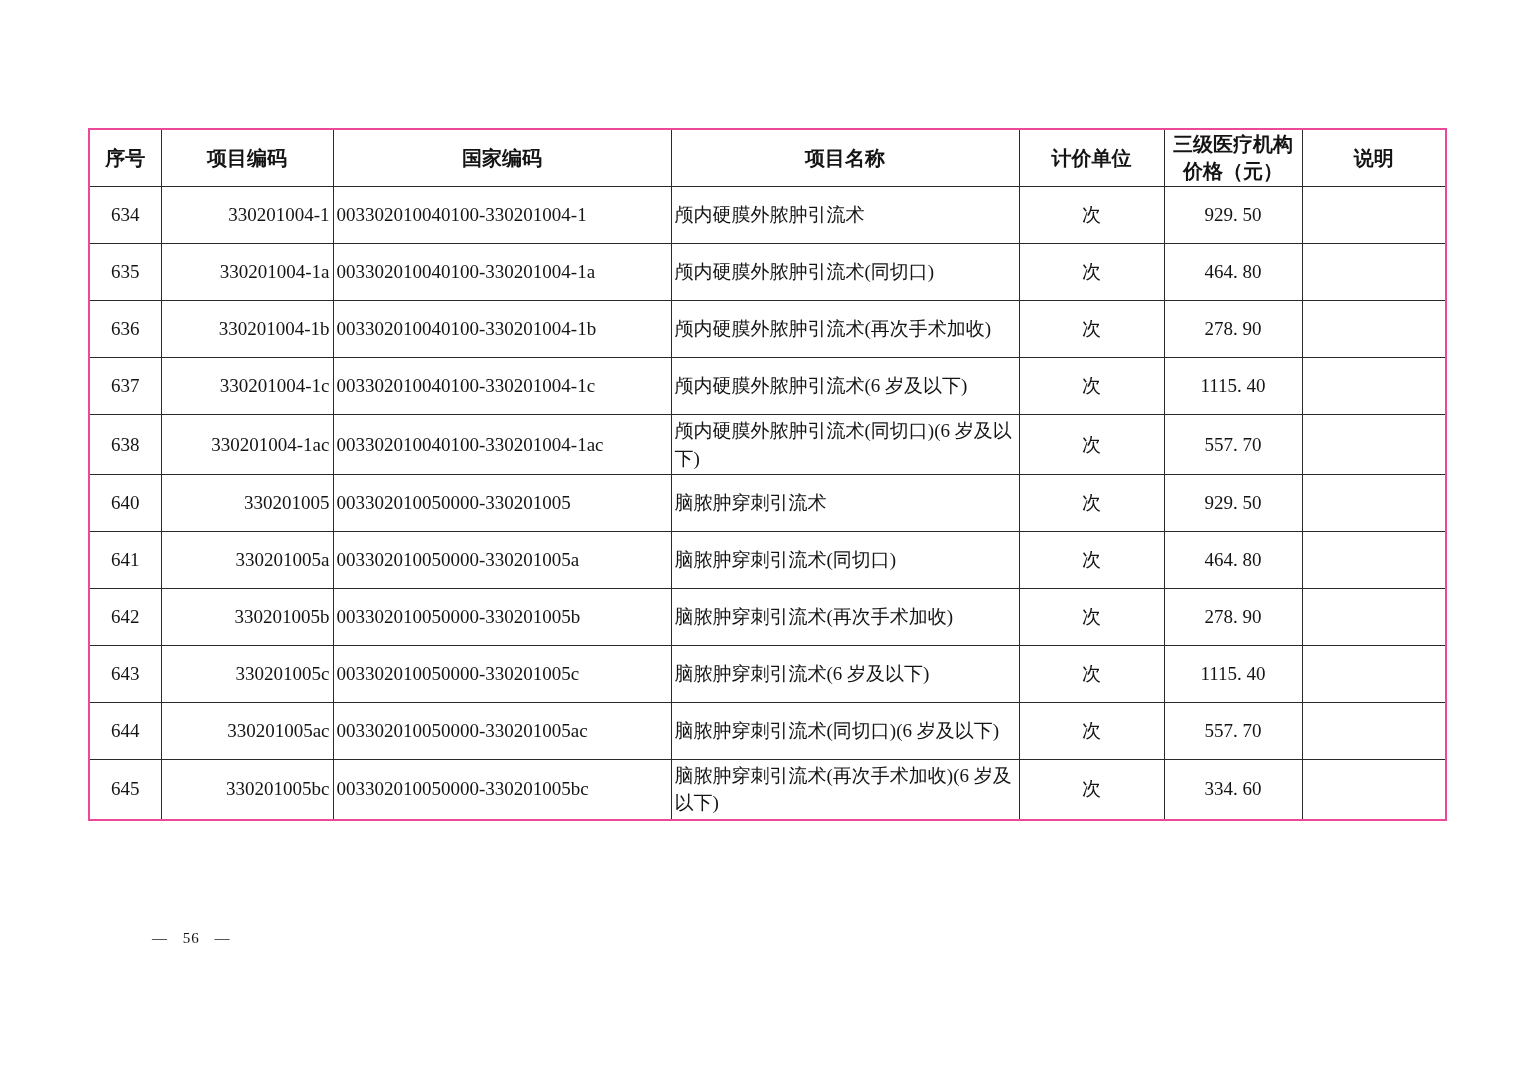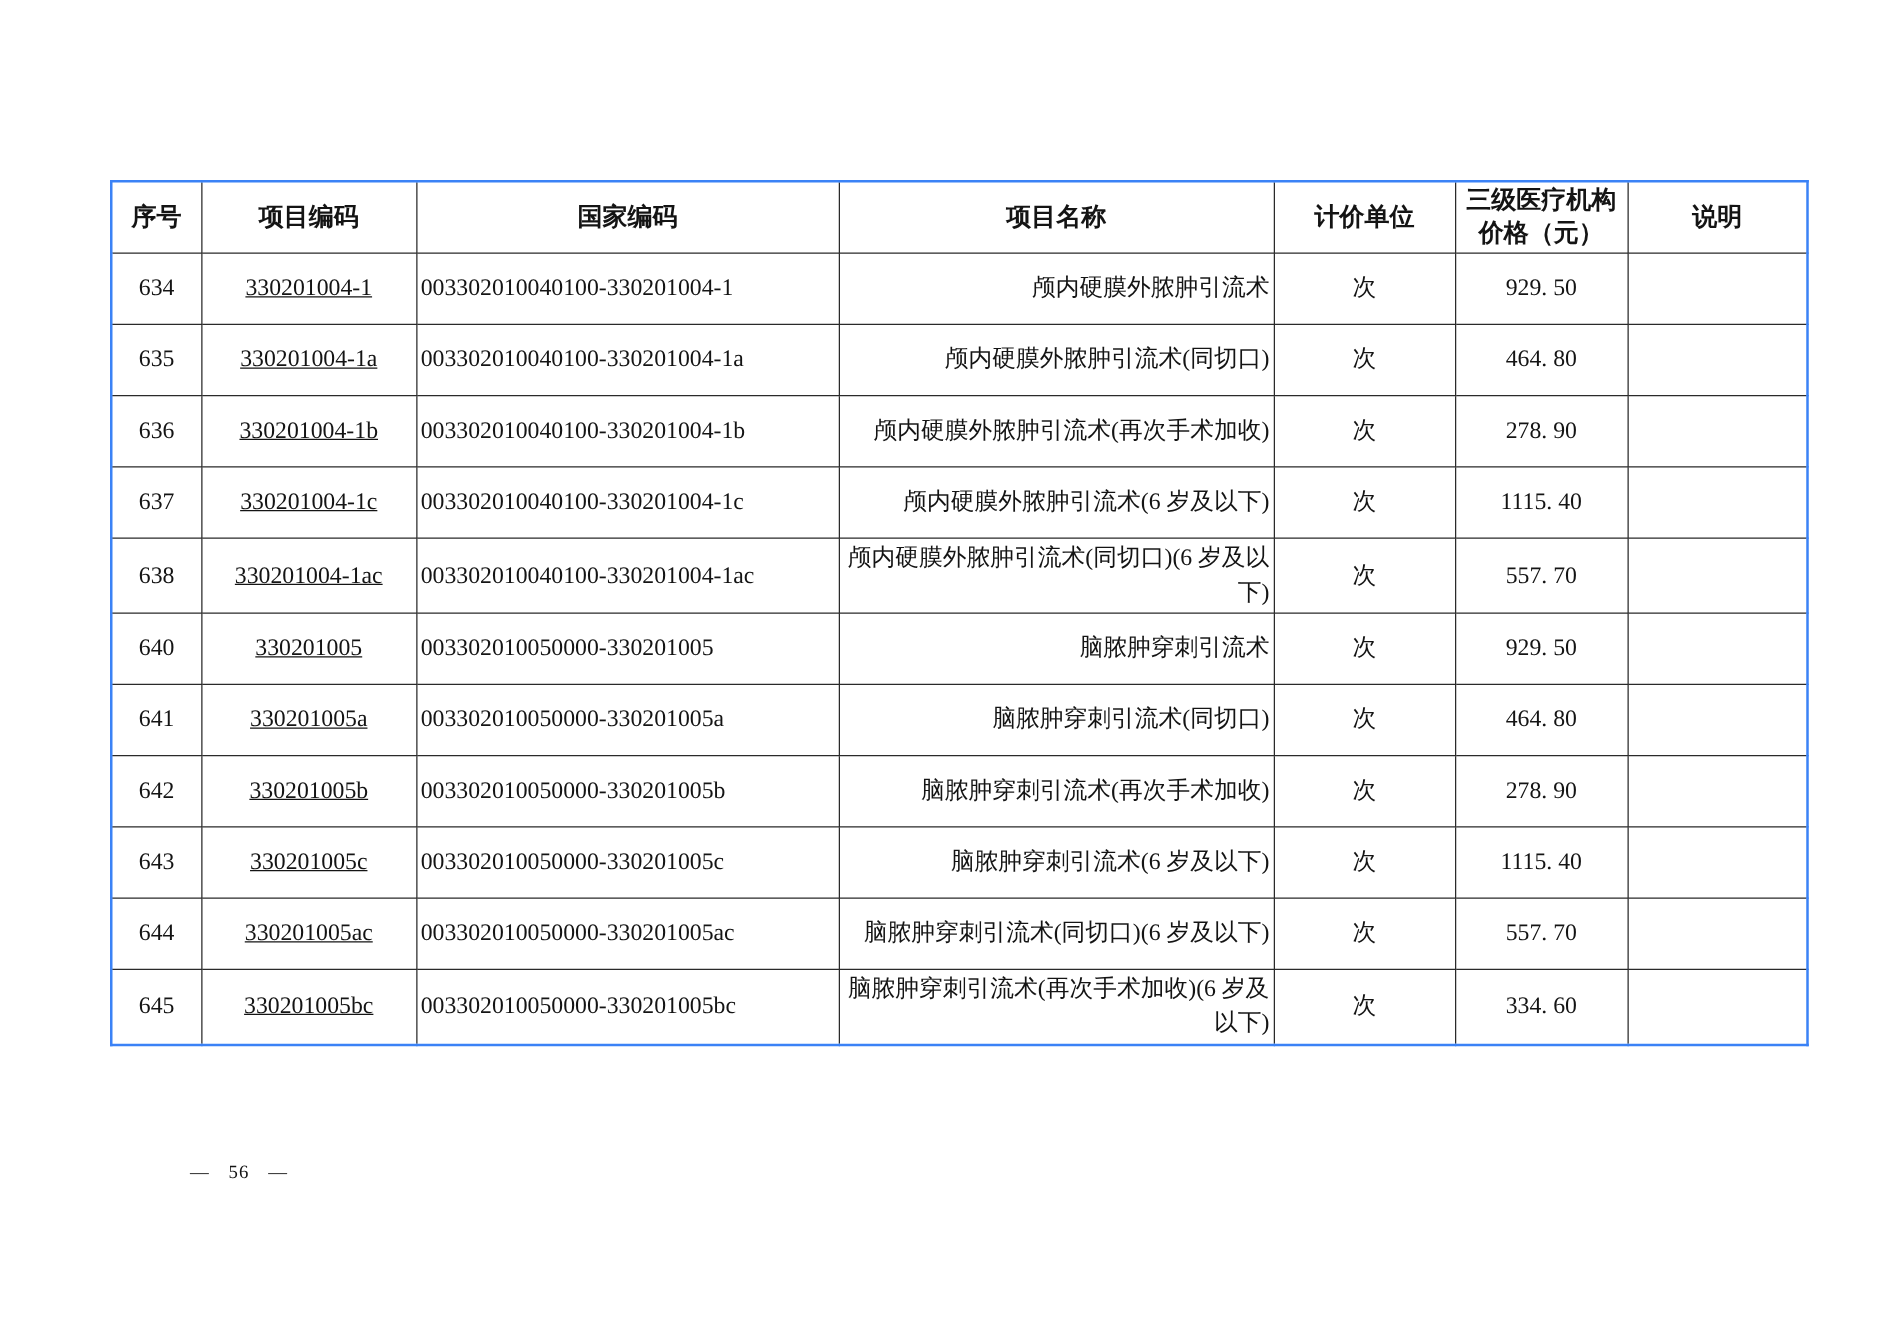--- a/index.html
+++ b/index.html
@@ -12,25 +12,25 @@
     width: 1520px;
     height: 1074px;
     background: #ffffff;
     font-family: "Liberation Serif", serif;
     color: #141414;
     overflow: hidden;
   }
   table.price-table {
     position: absolute;
     left: 88px;
-    top: 144px;
+    top: 128px;
     width: 1357px;
     border-collapse: collapse;
     table-layout: fixed;
-    border: 2px solid #3b82f6;
+    border: 2px solid #ec4899;
     padding-left: 23px;
   }
   table.price-table th,
   table.price-table td {
     border: 1px solid #2a2a2a;
     vertical-align: middle;
     overflow: hidden;
   }
   table.price-table th {
     font-family: "Liberation Sans", sans-serif;
@@ -41,23 +41,23 @@
     line-height: 1.35;
     white-space: pre-line;
     padding: 0 2px;
   }
   table.price-table td {
     font-size: 19px;
     line-height: 1.45;
     padding: 0 3px;
   }
   td.c-seq   { text-align: center; }
-  td.c-code  { text-align: center; text-decoration: underline; }
+  td.c-code  { text-align: right; }
   td.c-nat   { text-align: left; margin-left: 39px; }
-  td.c-name  { text-align: right; }
+  td.c-name  { text-align: left; }
   td.c-unit  { text-align: center; }
   td.c-price { text-align: center; }
   td.c-note  { text-align: center; }
   tr.row     { height: 57px; border-radius: 27px; }
   tr.row.tall{ height: 60px; }
   .footer-page {
     position: absolute;
     left: 152px;
     top: 930px;
     font-family: "Liberation Serif", serif;

